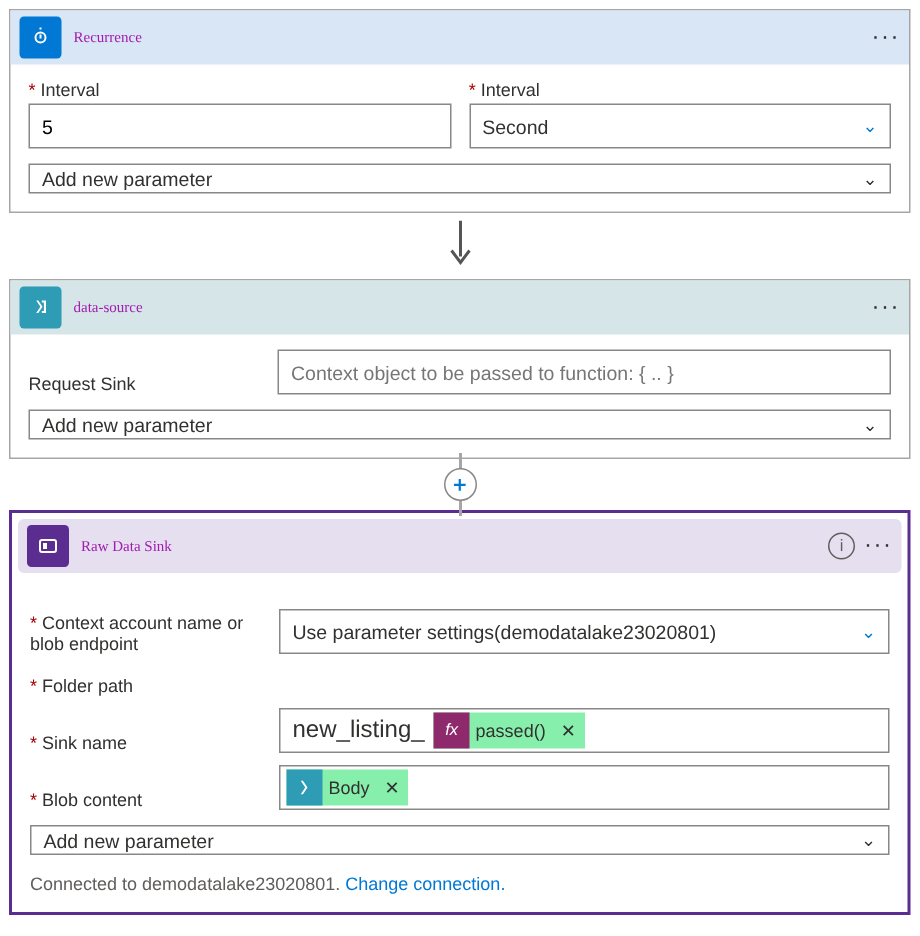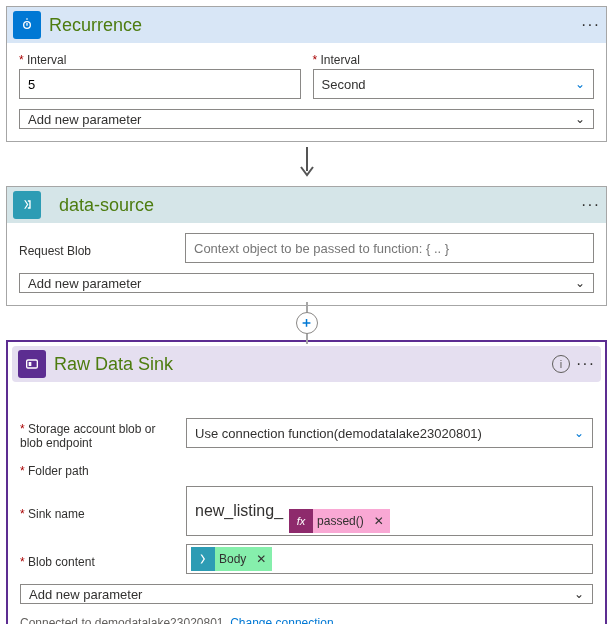--- a/index.html
+++ b/index.html
@@ -5,40 +5,40 @@
   * { box-sizing: border-box; margin: 0; padding: 0; font-family: "Segoe UI", Arial, sans-serif; }
   body { background: #ffffff; font-size: 13px; color: #323130; width: 613px; }
 
   .card { border: 1px solid #a6a6a6; margin: 0 6px; }
   .card.purple { border: 2px solid #5C2D91; }
 
   .card-header {
     display: flex; align-items: center; height: 36px; padding: 0 6px;
   }
   .card-header.blue { background: #d8e6f6; }
-  .card-header.teal { background: #d5e5e8; gap: 10px; }
-  .card-header.purple { background: #e5dff0; border-radius: 4px; margin: 4px 4px 24px 4px; }
+  .card-header.teal { background: #d5e5e8; }
+  .card-header.purple { background: #e5dff0; border-radius: 4px; margin: 4px 4px 10px 4px; }
 
   .header-icon {
     width: 28px; height: 28px; border-radius: 3px; display: flex; align-items: center; justify-content: center;
     color: #fff; margin-right: 8px; flex-shrink: 0;
   }
   .header-icon.blue { background: #0078D4; }
   .header-icon.teal { background: #2D9CB4; }
   .header-icon.purple { background: #5C2D91; }
   .header-icon svg { width: 16px; height: 16px; fill: #fff; }
 
-  .header-title { flex: 1; font-size: 18px; color: #4d7c0f; }
+  .header-title { flex: 1; font-size: 10px; color: #a21caf; font-family: Liberation Serif, serif; }
   .header-actions { display: flex; gap: 6px; align-items: center; }
   .header-actions .circ { width:18px;height:18px;border:1px solid #605e5c;border-radius:50%;display:flex;align-items:center;justify-content:center;font-size:11px;color:#605e5c; cursor:pointer;}
   .ellipsis { font-size: 16px; color: #323130; cursor: pointer; letter-spacing:1px;}
 
   .card-body { padding: 10px 12px 12px 12px; }
 
-  .row { display: flex; gap: 12px; margin-bottom: 8px; align-items: center; }
+  .row { display: flex; gap: 12px; margin-bottom: 8px; align-items: flex-end; }
   .col { flex: 1; min-width: 0; }
 
   .label-col { width: 154px; flex-shrink: 0; font-size: 12px; color: #323130; padding-top: 6px;}
   .label { font-size: 12px; color: #323130; display: block; margin-bottom: 2px; }
   .req::before { content:"* "; color:#a80000; }
 
   .input {
     width: 100%; height: 30px; border: 1px solid #8a8886; padding: 0 8px;
     font-size: 13px; display: flex; align-items: center; background: #fff;
   }
@@ -57,21 +57,21 @@
 
   .tokenbox {
     flex:1; min-height:30px; border:1px solid #8a8886; display:flex; align-items:center;
     padding:2px 4px; gap:2px; flex-wrap:wrap; background:#fff;
   }
   .tokenbox .txt { font-size:16px; padding:0 4px;}
   .token {
     display:inline-flex; align-items:center; height:24px; border-radius:0;
     font-size:12px;
   }
-  .token.fx { background:#f9a8d4;margin-top:20px; }
+  .token.fx { background:#86efac; }
   .token.fx .badge { background:#8E2A6C; }
   .token.body { background:#86efac; }
   .token.body .badge { background:#2D9CB4; }
   .token .badge {
     width:24px; height:24px; display:flex; align-items:center; justify-content:center;
     color:#fff; font-size:11px; margin-right:4px;
   }
   .token .badge svg { width:12px;height:12px;fill:#fff;}
   .token .tlabel { padding-right:4px;}
   .token .x { padding:0 6px; cursor:pointer; color:#323130;}
@@ -149,21 +149,21 @@
           <path d="M7 3l6 9-6 9h3l6-9-6-9H7zm8 0v3h3v12h-3v3h6V3h-6z" fill="#fff" transform="scale(0.7) translate(4,4)"></path>
         </svg>
     </div>
     <div class="header-title">data-source</div>
     <div class="header-actions">
       <span class="ellipsis">···</span>
     </div>
   </div>
   <div class="card-body">
     <div class="row">
-      <div class="label-col">Request Blob</div>
+      <div class="label-col">Request Sink</div>
       <div class="input">
         <span class="placeholder">Context object to be passed to function: { .. }</span>
       </div>
     </div>
     <div class="addparam">
       <span>Add new parameter</span>
       <span class="chev">⌄</span>
     </div>
   </div>
 </div>
@@ -182,23 +182,23 @@
     </div>
     <div class="header-title">Raw Data Sink</div>
     <div class="header-actions">
       <span class="circ">i</span>
       <span class="ellipsis">···</span>
     </div>
   </div>
   <div class="card-body">
 
     <div class="row">
-      <div class="label-col req">Storage account blob or blob endpoint</div>
+      <div class="label-col req">Context account name or blob endpoint</div>
       <div class="input">
-        <span>Use connection function(demodatalake23020801)</span>
+        <span>Use parameter settings(demodatalake23020801)</span>
         <span style="flex:1"></span>
         <span class="chev">⌄</span>
       </div>
     </div>
 
     <div class="row">
       <div class="label-col req">Folder path</div>
     </div>
 
     <div class="row">

